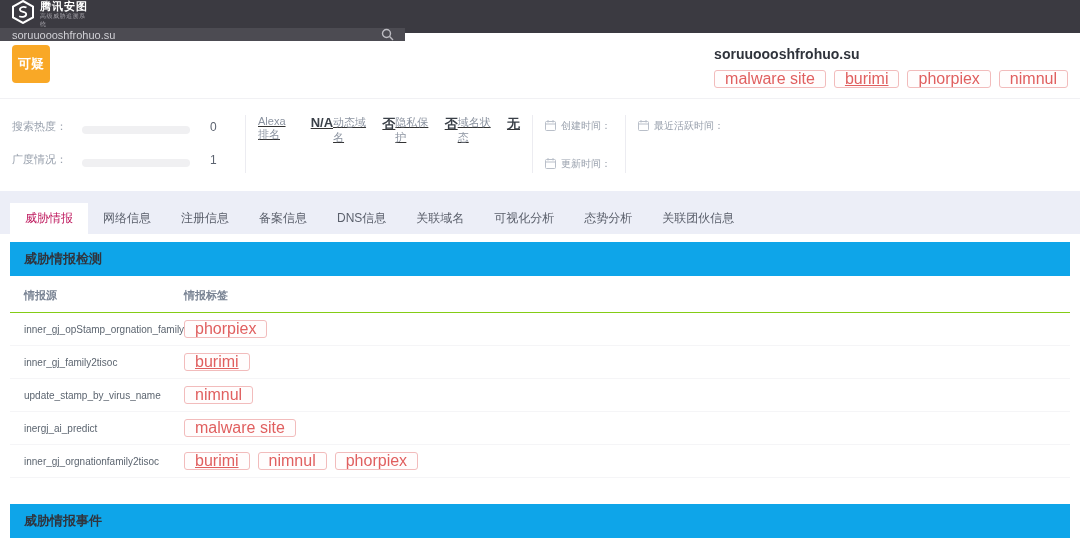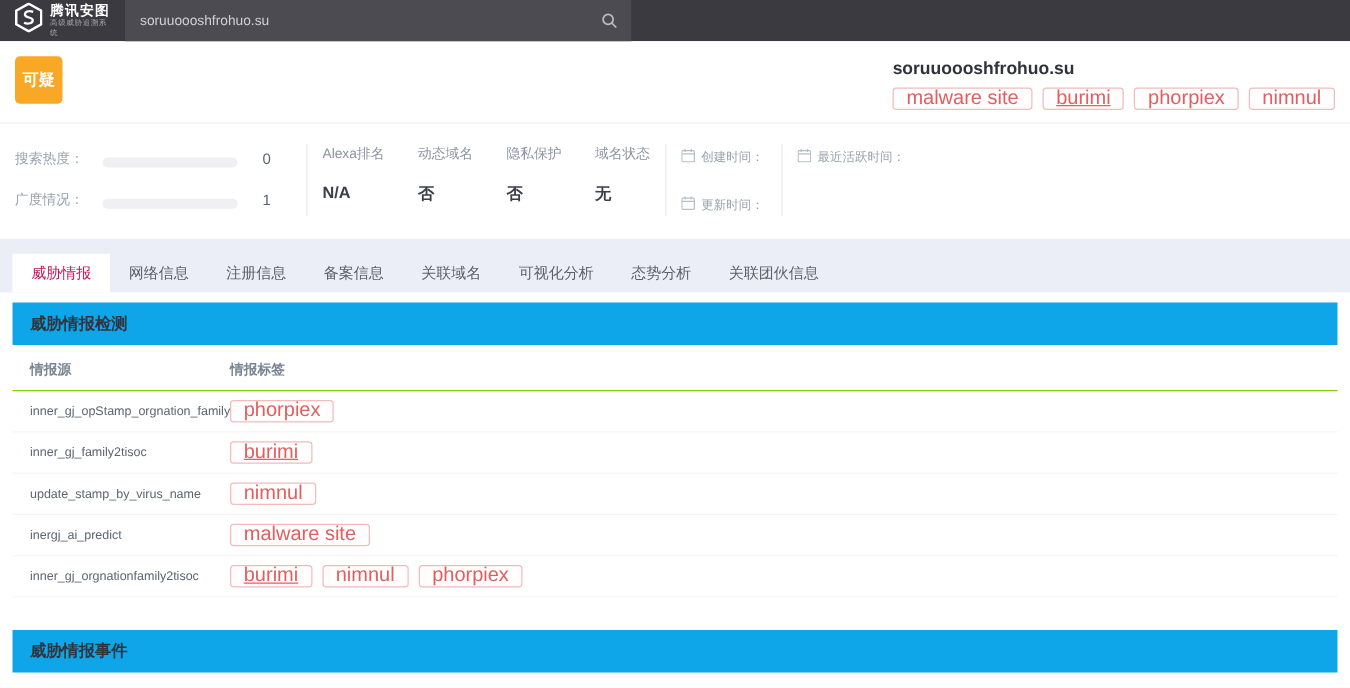--- a/index.html
+++ b/index.html
@@ -1,20 +1,20 @@
 <!DOCTYPE html>
 <html><head>
 <meta charset="utf-8">
 <style>
   * { margin:0; padding:0; box-sizing:border-box; }
   html,body { width:1080px; height:550px; overflow:hidden; }
   body { background:#eceef7; font-family:"Liberation Sans", sans-serif; color:#333; }
 
   
-  .navbar { height:33px; background:#3b3a41; display:flex; align-items:stretch; }
+  .navbar { height:33px; background:#3b3a41; display:flex; align-items:stretch;flex-direction:column; }
   .logo { display:flex; align-items:center; gap:6px; padding:0 12px; width:100px; }
   .logo-txt .t1 { font-size:11px; font-weight:bold; color:#fff; letter-spacing:1px; line-height:12px; }
   .logo-txt .t2 { font-size:6px; color:#a3a1a8; letter-spacing:.5px; line-height:8px; }
   .searchbar { width:405px; background:#4c4b52; display:flex; align-items:center; }
   .searchbar input { flex:1; background:transparent; border:none; outline:none; color:#d0d0d5; font-size:11px; padding:0 12px; font-family:"Liberation Sans",sans-serif; }
   .search-btn { width:36px; height:100%; display:flex; align-items:center; justify-content:center; cursor:pointer; }
 
   
   .header { background:#fff; display:flex; gap:12px; padding:12px 12px 10px;justify-content:space-between; }
   .badge { width:38px; height:38px; background:#f9a826; border-radius:4px; color:#fff; font-size:13px; font-weight:bold; display:flex; align-items:center; justify-content:center; }
@@ -27,21 +27,21 @@
   .stats { background:#fff; border-top:1px solid #f1f1f4; display:flex; padding:16px 0 18px; }
   .stats .blk { padding:0 12px; }
   .blk1 { width:245px; padding-left:10px; }
   .meter-row { display:flex; align-items:flex-end; gap:8px; margin:4px 0 18px; }
   .meter-row:last-child { margin-bottom:0; }
   .meter-label { font-size:11px; color:#9aa2ae; width:62px; white-space:nowrap; }
   .meter-bar { width:108px; height:8px; background:#f0f0f2; border-radius:4px; }
   .meter-val { font-size:12px; color:#5c6370; margin-left:12px; }
   .vdiv { width:1px; background:#ececf1; }
   .blk2 { width:286px; display:flex; justify-content:space-between; padding:0 20px 0 22px; }
-  .kv { display:flex; flex-direction:column; gap:16px; }
+  .kv { display:flex; gap:16px;text-decoration:underline; }
   .kv .k { font-size:11px; color:#8b93a0; }
   .kv .v { font-size:13px; font-weight:bold; color:#3a4048; }
   .blk3 { width:92px; padding:0 6px 0 12px; }
   .time-row { display:flex; align-items:center; gap:5px; margin:2px 0 20px; white-space:nowrap; }
   .time-row:last-child { margin-bottom:0; }
   .time-label { font-size:10px; color:#9aa2ae; }
   .blk4 { flex:1; padding-left:16px; }
 
   
   .tabs { display:flex; margin-top:12px; padding-left:10px; }
@@ -170,20 +170,21 @@
       <span class="time-label">最近活跃时间：</span>
     </div>
   </div>
 </div>
 
 <div class="tabs">
   <div class="tab active">威胁情报</div>
   <div class="tab">网络信息</div>
   <div class="tab">注册信息</div>
   <div class="tab">备案信息</div>
+  <div class="tab">DNS信息</div>
   <div class="tab">关联域名</div>
   <div class="tab">可视化分析</div>
   <div class="tab">态势分析</div>
   <div class="tab">关联团伙信息</div>
 </div>
 
 <div class="content">
 
   <div class="section-band">威胁情报检测</div>
 

